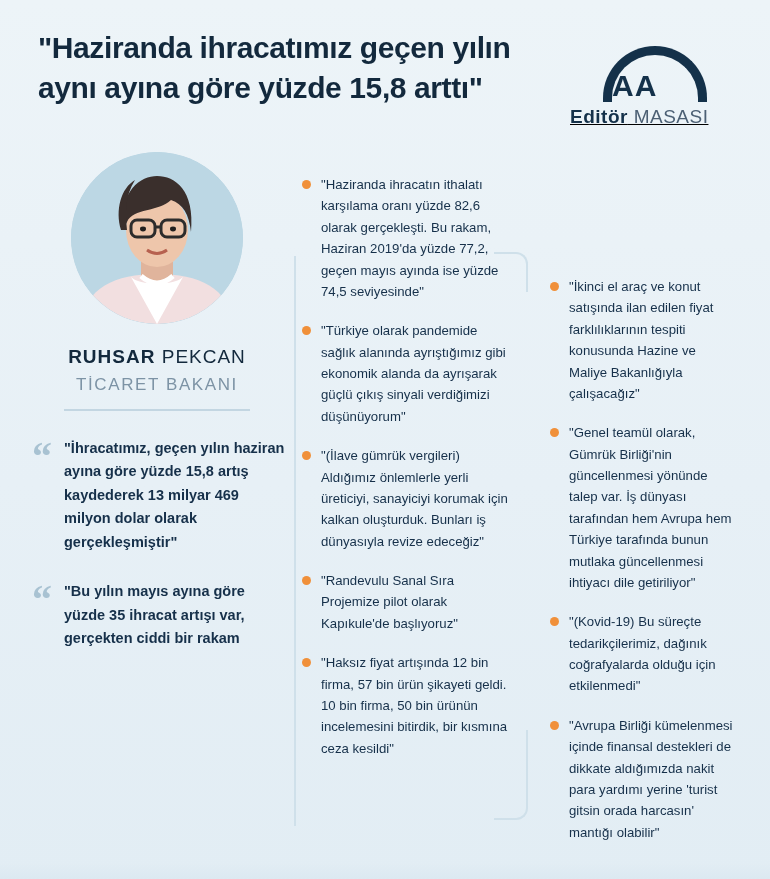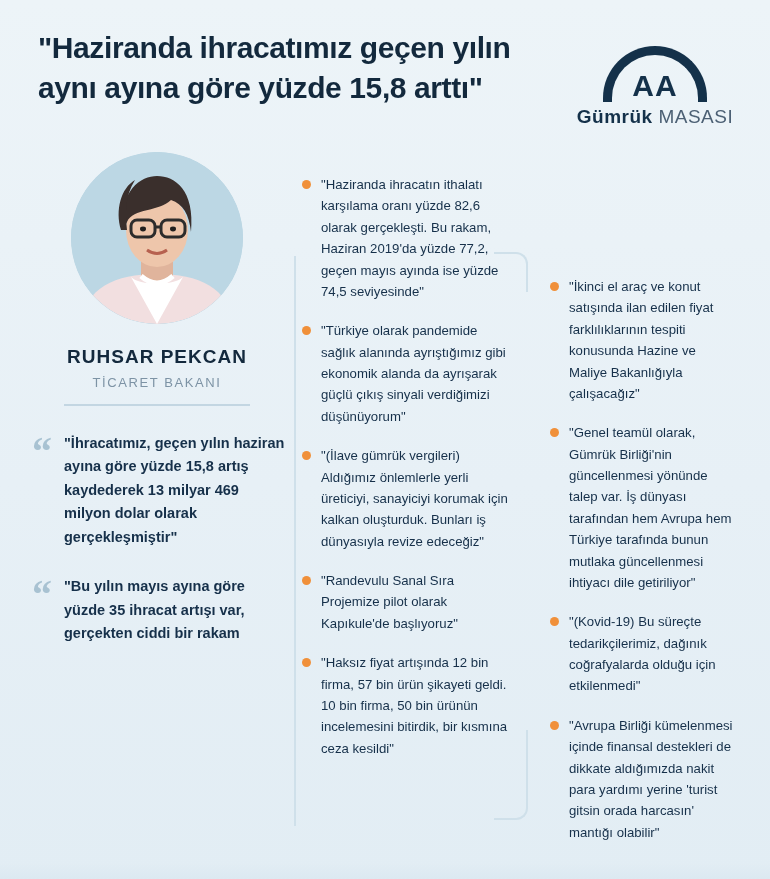--- a/index.html
+++ b/index.html
@@ -26,22 +26,22 @@
   .headline {
     font-size: 30px;
     line-height: 1.32;
     font-weight: bold;
     color: #13293d;
     letter-spacing: -0.4px;
     max-width: 500px;
   }
   .logo-block {
     margin-top: 18px;
-    text-align: center;
     width: 170px;
+    text-decoration: underline;
   }
   .logo-arc {
     width: 104px; height: 56px;
     margin: 0 auto;
     border: 9px solid #14314a;
     border-bottom: none;
     border-radius: 56px 56px 0 0;
     position: relative;
   }
   .logo-aa {
@@ -84,24 +84,24 @@
     background: #b8d4e2;
   }
   .portrait svg { display: block; }
   .name {
     margin-top: 22px;
     font-size: 19px;
     color: #13293d;
     letter-spacing: 1px;
   }
   .name .light { font-weight: bold; }
-  .name .bold { font-weight: bold; }
+  .name .bold { font-weight: normal; }
   .role {
     margin-top: 7px;
-    font-size: 13px;
+    font-size: 17px;
     color: #7d93a5;
     letter-spacing: 1.6px;
   }
   .divider {
     margin: 14px auto 0 auto;
     width: 186px; height: 2px;
     background: #c3d6e2;
   }
   .quote-item {
     display: flex;
@@ -181,21 +181,21 @@
 
 <div class="page">
 
   <div class="header">
     <div class="headline">"Haziranda ihracatımız geçen yılın aynı ayına göre yüzde 15,8 arttı"</div>
     <div class="logo-block">
       <div class="logo-arc">
         <div class="logo-aa">AA</div>
       </div>
       <div class="logo-text">
-        <b>Gümrük</b><span> MASASI</span>
+        <b>Editör</b><span> MASASI</span>
       </div>
     </div>
   </div>
 
   <div class="body-wrap">
 
     <div class="left-col">
       <div class="portrait">
         <svg width="172" height="172" viewBox="0 0 172 172" aria-hidden="true">
           <defs>

